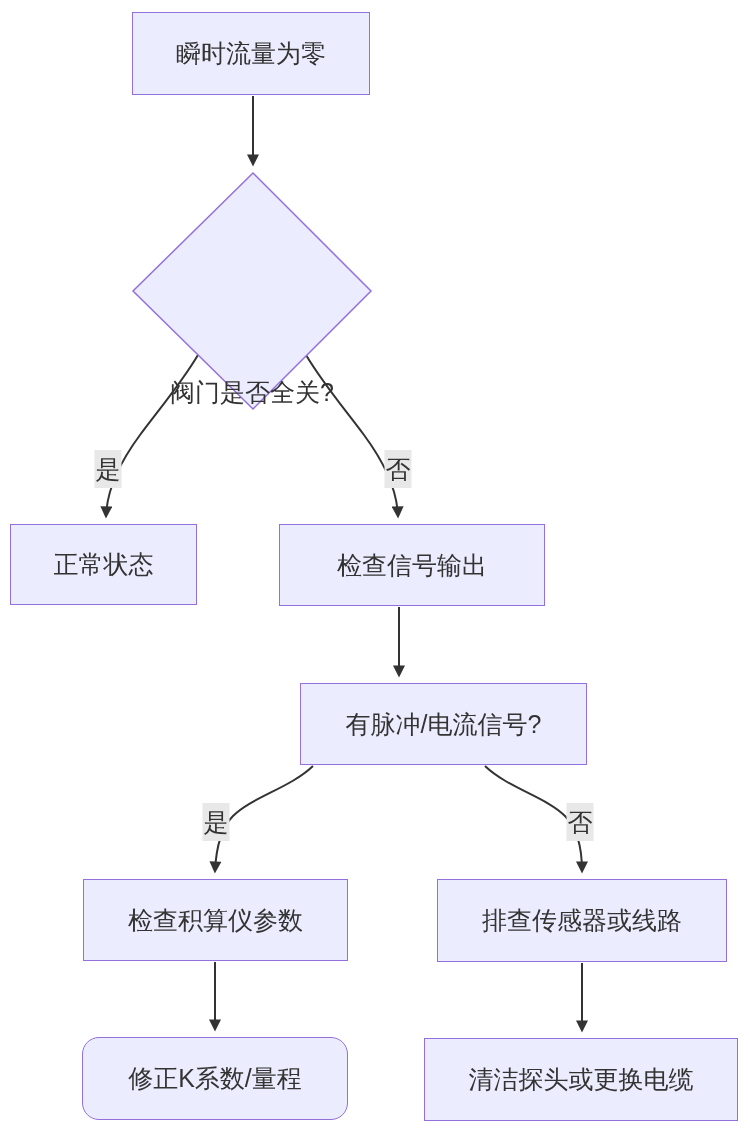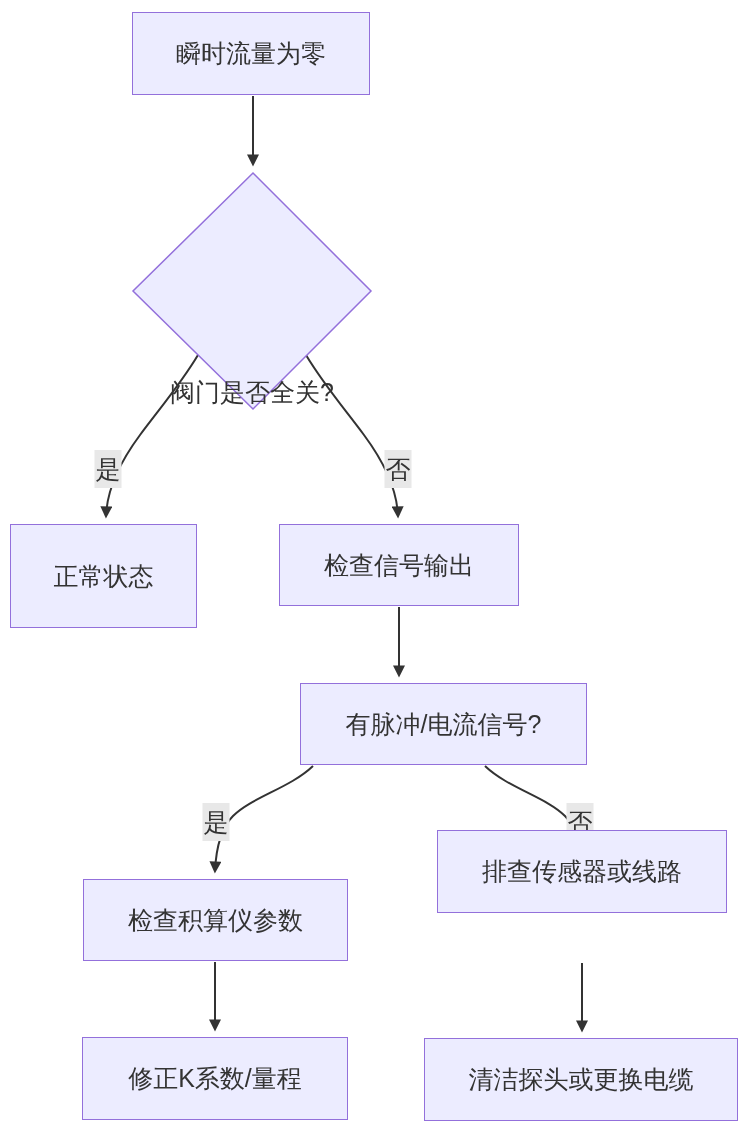--- a/index.html
+++ b/index.html
@@ -77,44 +77,44 @@
     <span>瞬时流量为零</span>
   </div>
 
   <div class="diamond-label" style="left:133px;top:173px;width:238px;height:236px;">
     <span>阀门是否全关?</span>
   </div>
 
   <div class="edge-label" style="left:108px;top:469px;">是</div>
   <div class="edge-label" style="left:398px;top:469px;">否</div>
 
-  <div class="node" style="left:10px;top:524px;width:187px;height:104px;text-align:right;">
+  <div class="node" style="left:10px;top:524px;width:187px;height:81px;text-align:right;">
     <span>正常状态</span>
   </div>
 
-  <div class="node" style="left:279px;top:524px;width:240px;height:82px;">
+  <div class="node" style="left:279px;top:524px;width:266px;height:82px;">
     <span>检查信号输出</span>
   </div>
 
   <div class="node" style="left:255px;top:683px;width:287px;height:82px;margin-left:45px;">
     <span>有脉冲/电流信号?</span>
   </div>
 
   <div class="edge-label" style="left:216px;top:822px;">是</div>
   <div class="edge-label" style="left:580px;top:822px;">否</div>
 
   <div class="node" style="left:83px;top:879px;width:265px;height:82px;">
     <span>检查积算仪参数</span>
   </div>
 
-  <div class="node" style="left:437px;top:830px;width:290px;height:83px;text-align:center;">
+  <div class="node" style="left:437px;top:879px;width:290px;height:83px;text-align:center;">
     <span>排查传感器或线路</span>
   </div>
 
-  <div class="node" style="left:82px;top:1037px;width:266px;height:83px;">
+  <div class="node" style="left:82px;top:1037px;width:266px;height:83px;border-radius:17px;">
     <span>修正K系数/量程</span>
   </div>
 
   <div class="node" style="left:424px;top:1038px;width:314px;height:83px;font-family:Liberation Serif, serif;">
     <span>清洁探头或更换电缆</span>
   </div>
 
 </div>
 
 </body></html>

